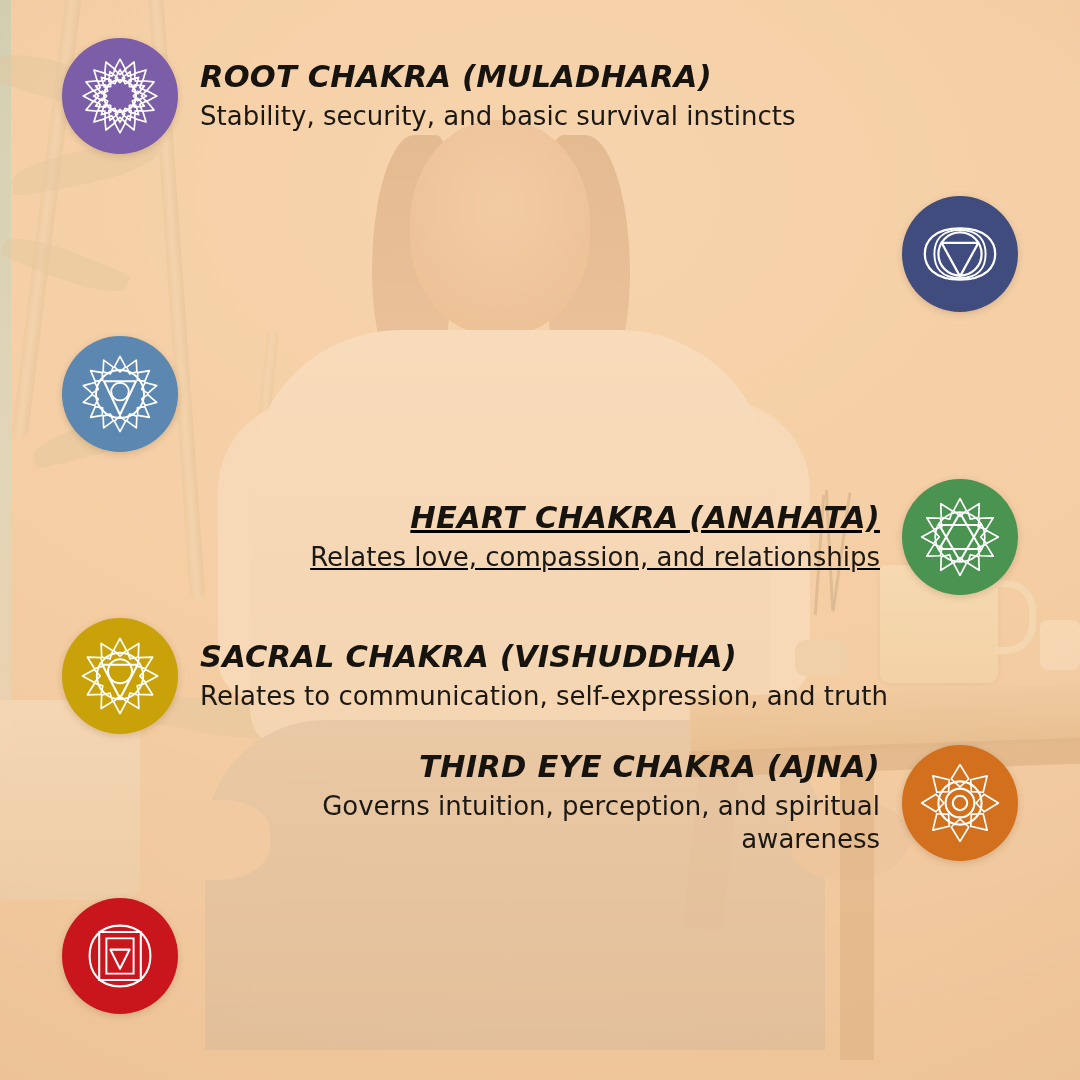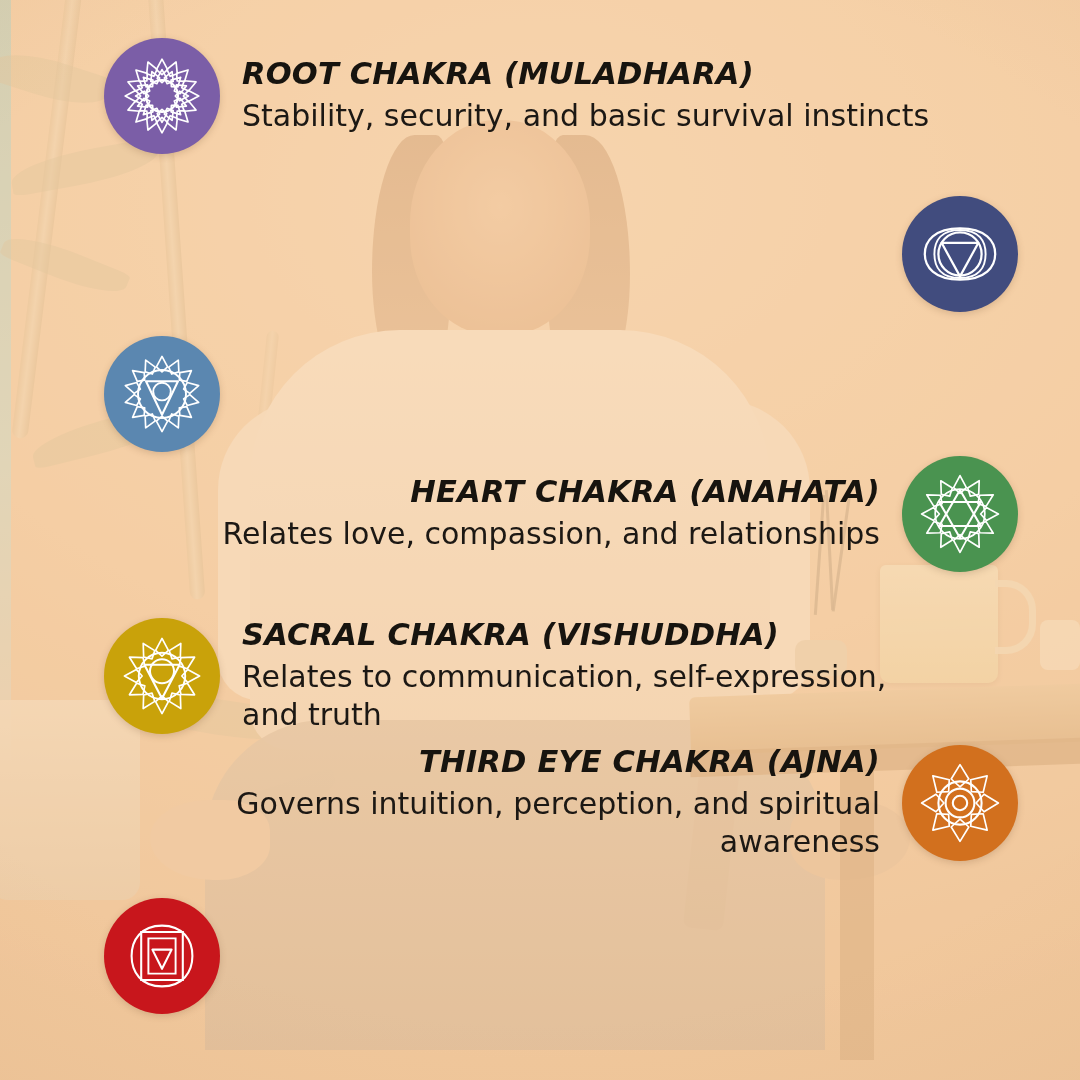--- a/index.html
+++ b/index.html
@@ -91,21 +91,21 @@
   .i1{left:818px;top:495px;transform:rotate(4deg);}
   .i2{left:828px;top:490px;transform:rotate(-3deg);}
   .i3{left:840px;top:492px;transform:rotate(8deg);}
   .incense-holder{position:absolute;left:795px;top:640px;width:52px;height:36px;background:#E8D2B2;border-radius:10px;opacity:.95;}
 
   
   .bg-wash{position:absolute;inset:0;background:rgba(245,205,163,.55);}
   .bg-vignette{position:absolute;inset:0;background:radial-gradient(120% 90% at 50% 45%,rgba(0,0,0,0) 55%,rgba(190,140,95,.18) 100%);}
 
   
-  .rows{position:absolute;inset:0;margin-left:42px;}
+  .rows{position:absolute;inset:0;}
   .row{
     position:absolute;display:flex;align-items:center;gap:22px;
   }
   .row.left{left:62px;flex-direction:row;}
   .row.right{right:62px;flex-direction:row-reverse;}
   .row.right .texts{text-align:right;}
 
   .badge{
     width:116px;height:116px;border-radius:50%;
     flex:0 0 116px;display:flex;align-items:center;justify-content:center;
@@ -116,21 +116,21 @@
   .texts{max-width:700px;}
   .title{
     font-family:"DejaVu Sans", sans-serif;
     font-weight:700;font-style:italic;
     font-size:30.5px;letter-spacing:.2px;
     color:#17140F;line-height:1.12;margin:0 0 6px 0;
     white-space:nowrap;
   }
   .desc{
     font-family:"DejaVu Sans", sans-serif;
-    font-weight:400;font-size:30px;color:#1C1814;
+    font-weight:400;font-size:26px;color:#1C1814;
     line-height:1.26;margin:0;
   }
   .desc.wrap{white-space:normal;max-width:640px;}
 </style>
 </head>
 <body>
 
 <div id="poster">
 
   <div class="bg bg-base">
@@ -335,21 +335,21 @@
           </g>
             <g transform="rotate(334.2857142857143 50 50)">
             <path d="M50 3 L57 16 L50 22.3 L43 16 Z" fill="none" stroke="#fff" stroke-width="2.1" stroke-linejoin="round"></path>
           </g>
     <circle cx="50" cy="50" r="30" fill="none" stroke="#fff" stroke-width="2.4"></circle>
     <path d="M30 34 L70 34 L50 76 Z" fill="none" stroke="#fff" stroke-width="2.6" stroke-linejoin="round"></path>
     <circle cx="50" cy="47" r="11" fill="none" stroke="#fff" stroke-width="2.4"></circle>
           </svg>
         </div>
       </div>
-      <div class="row right" style="top: 456px;">
+      <div class="row right" style="top: 479px; text-decoration: underline;">
         <div class="badge" style="background: rgb(74, 147, 80);">
           <svg viewBox="0 0 100 100">
     <g transform="rotate(0 50 50)">
             <path d="M50 2 L58 17 L50 24.2 L42 17 Z" fill="none" stroke="#fff" stroke-width="2.1" stroke-linejoin="round"></path>
           </g>
             <g transform="rotate(30 50 50)">
             <path d="M50 2 L58 17 L50 24.2 L42 17 Z" fill="none" stroke="#fff" stroke-width="2.1" stroke-linejoin="round"></path>
           </g>
             <g transform="rotate(60 50 50)">
             <path d="M50 2 L58 17 L50 24.2 L42 17 Z" fill="none" stroke="#fff" stroke-width="2.1" stroke-linejoin="round"></path>

